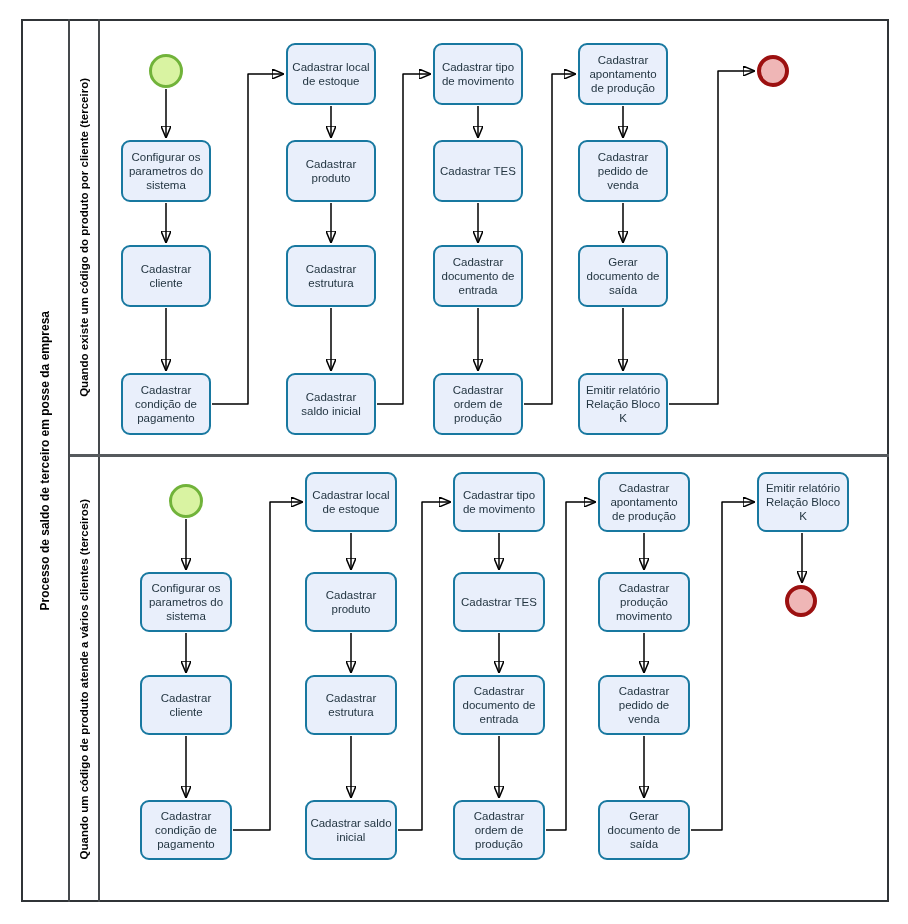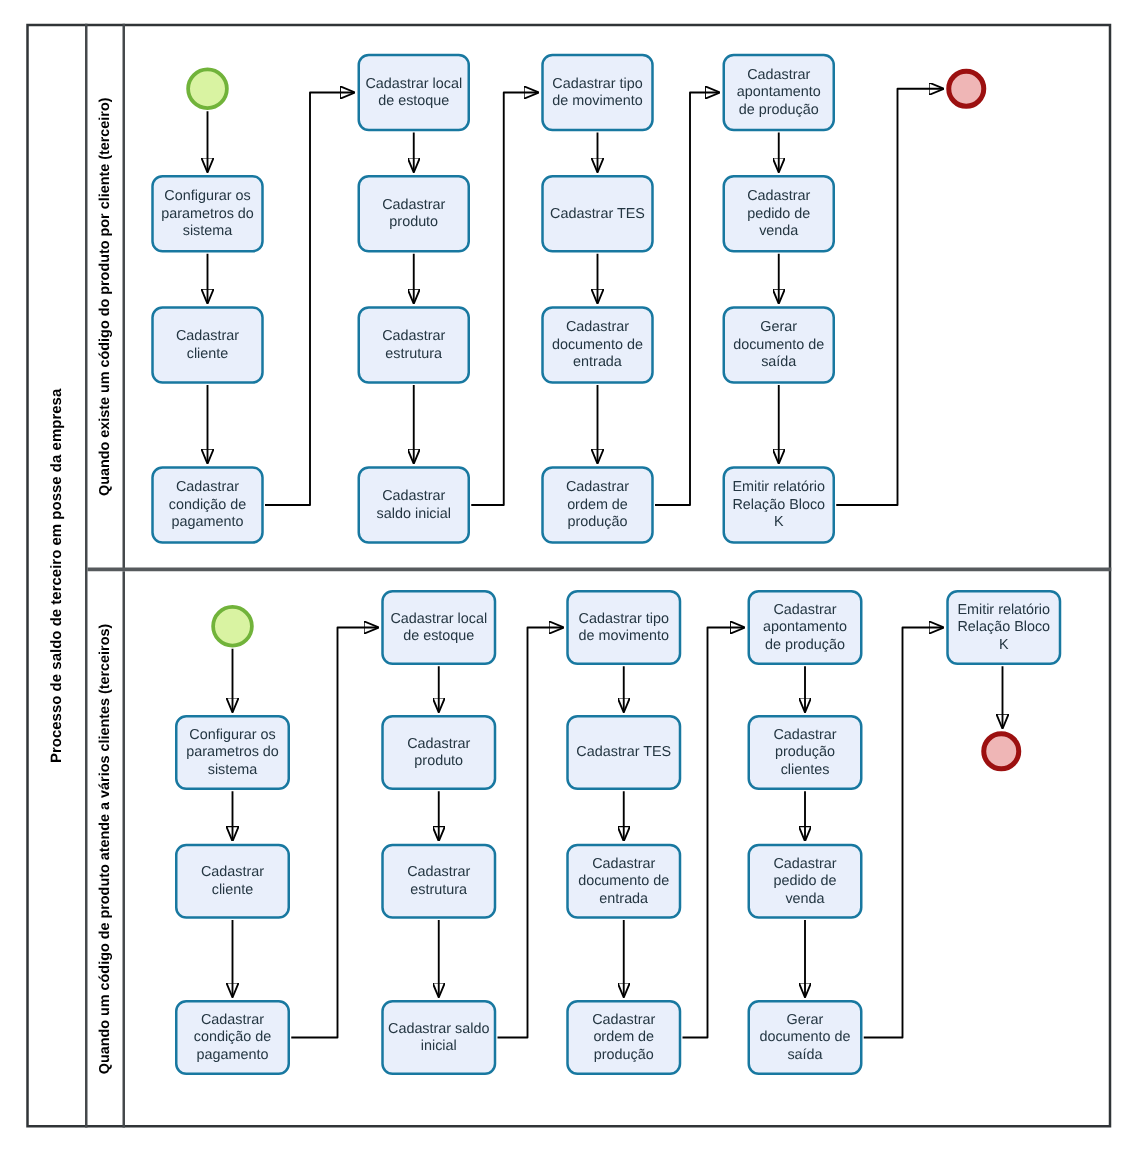--- a/index.html
+++ b/index.html
@@ -130,21 +130,21 @@
       <div class="task" style="left: 453px; top: 675px; width: 92px; height: 60px;">
         <span>Cadastrar documento de entrada</span>
       </div>
       <div class="task" style="left: 453px; top: 800px; width: 92px; height: 60px;">
         <span>Cadastrar ordem de produção</span>
       </div>
       <div class="task" style="left: 598px; top: 472px; width: 92px; height: 60px;">
         <span>Cadastrar apontamento de produção</span>
       </div>
       <div class="task" style="left: 598px; top: 572px; width: 92px; height: 60px;">
-        <span>Cadastrar produção clientes</span>
+        <span>Cadastrar produção movimento</span>
       </div>
       <div class="task" style="left: 598px; top: 675px; width: 92px; height: 60px;">
         <span>Cadastrar pedido de venda</span>
       </div>
       <div class="task" style="left: 598px; top: 800px; width: 92px; height: 60px;">
         <span>Gerar documento de saída</span>
       </div>
       <div class="task" style="left: 757px; top: 472px; width: 92px; height: 60px;">
         <span>Emitir relatório Relação Bloco K</span>
       </div>

